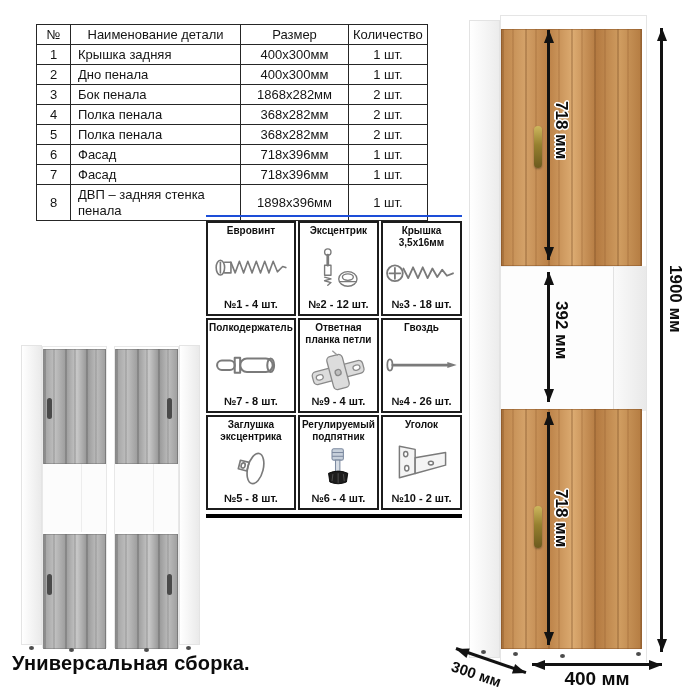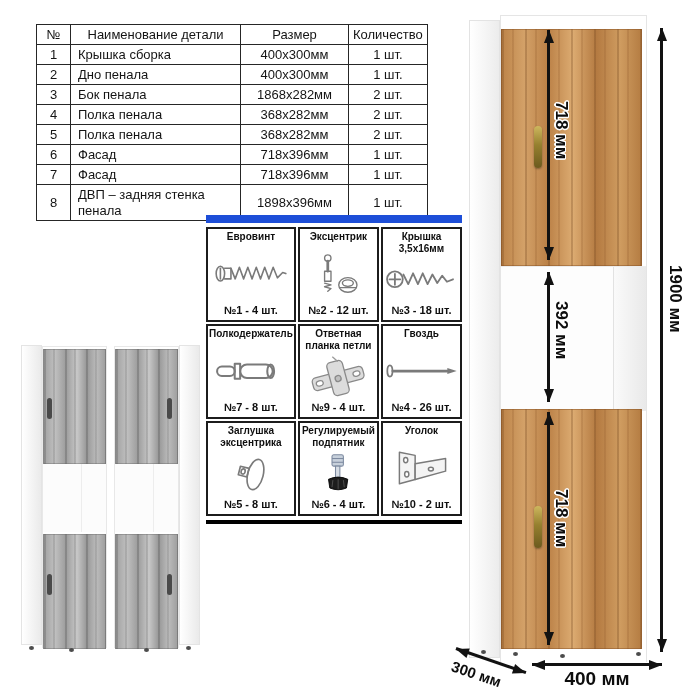--- a/index.html
+++ b/index.html
@@ -7,21 +7,21 @@
          font-family:"Liberation Sans",sans-serif;color:#111;}
 
   
   .parts{position:absolute;left:36px;top:24px;border-collapse:collapse;table-layout:fixed;}
   .parts th,.parts td{border:1.5px solid #262626;font:13px/16px "Liberation Sans",sans-serif;
          color:#141414;padding:1.5px 4px;text-align:center;vertical-align:middle;background:#fff;}
   .parts td.name{text-align:left;padding-left:7px;}
 
   
   .hw-panel{position:absolute;left:206px;top:215px;width:256px;
-            border-top:8px solid #1d4ed8;border-bottom:4px solid #000;padding:4px 0;}
+            border-top:2px solid #1d4ed8;border-bottom:4px solid #000;padding:4px 0;}
   .hw-grid{display:grid;grid-template-columns:repeat(3,1fr);gap:2px;}
   .hw-cell{border:2px solid #1c1c1c;height:87px;background:#fff;display:flex;flex-direction:column;
            align-items:center;justify-content:space-between;padding:2px 1px;box-sizing:content-box;}
   .hw-title{font:bold 10px/1.18 "Liberation Sans",sans-serif;text-align:center;color:#0f0f0f;}
   .hw-count{font:bold 11px/1 "Liberation Sans",sans-serif;color:#0f0f0f;padding-bottom:2px;}
   .hw-icon{flex:1;display:flex;align-items:center;justify-content:center;width:100%;}
   .hw-icon svg{max-width:76px;max-height:42px;}
 
   
   .wood{background:
@@ -100,21 +100,21 @@
       <tr>
         <th>№</th>
         <th>Наименование детали</th>
         <th>Размер</th>
         <th>Количество</th>
       </tr>
     </thead>
     <tbody>
       <tr>
         <td>1</td>
-        <td class="name">Крышка сборка</td>
+        <td class="name">Крышка задняя</td>
         <td>400х300мм</td>
         <td>1 шт.</td>
       </tr>
       <tr>
         <td>2</td>
         <td class="name">Дно пенала</td>
         <td>400х300мм</td>
         <td>1 шт.</td>
       </tr>
       <tr>
@@ -317,20 +317,21 @@
       <div class="mniche"></div>
       <div class="gdoor graywood" style="top:187px"></div>
       <div class="mhandle" style="left:52px;top:51px"></div>
       <div class="mhandle" style="left:52px;top:227px"></div>
     </div>
     <div class="mside" style="left:65px"></div>
     <div class="foot" style="left:30px;top:303px"></div>
     <div class="foot" style="left:72px;top:301px"></div>
   </div>
 
+  <div class="caption">Универсальная сборка.</div>
 
   <div class="cab-side"></div>
   <div class="cab-front">
     <div class="door door-top wood"></div>
     <div class="niche">
       <div class="niche-wall"></div>
     </div>
     <div class="door door-bottom wood"></div>
     <div class="plinth"></div>
     <div class="handle" style="left:33px;top:110px"></div>

